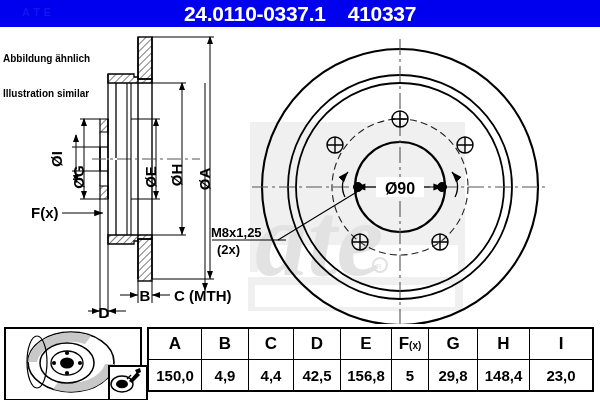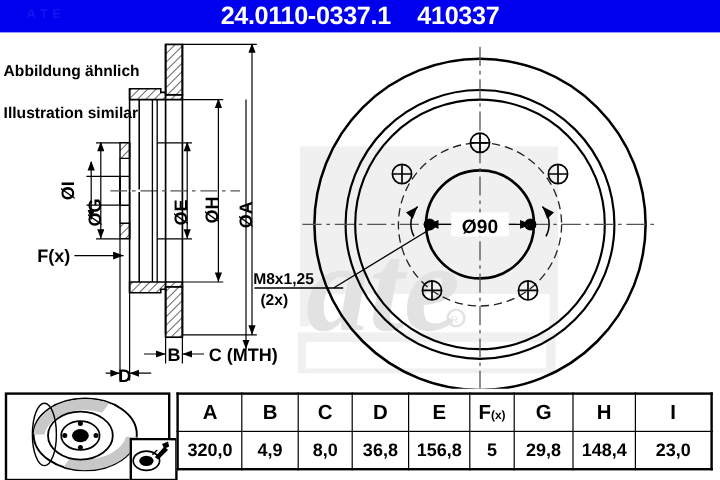--- a/index.html
+++ b/index.html
@@ -28,21 +28,21 @@
   }
   .header-ghost{
     position:absolute;left:22px;top:6px;
     color:#1414f0;font-size:11px;font-weight:bold;
     letter-spacing:4px;
   }
 
   
   .caption{
     position:absolute;left:3px;top:30px;
-    font-size:13px;font-weight:bold;color:#000;
+    font-size:10px;font-weight:bold;color:#000;
     line-height:11.5px;white-space:pre;
   }
 
   
   .drawing{position:absolute;left:0;top:27px;width:600px;height:297px;}
   .drawing svg{display:block;}
 
   
   .table-wrap{
     position:absolute;left:0;top:324px;width:600px;height:76px;
@@ -322,24 +322,24 @@
           <td class="c-b">B</td>
           <td class="c-c">C</td>
           <td class="c-d">D</td>
           <td class="c-e">E</td>
           <td class="c-f"><span class="fx-main">F</span><span class="fx-sub">(x)</span></td>
           <td class="c-g">G</td>
           <td class="c-h">H</td>
           <td class="c-i">I</td>
         </tr>
         <tr>
-          <td class="c-a">320,0</td>
+          <td class="c-a">150,0</td>
           <td class="c-b">4,9</td>
-          <td class="c-c">8,0</td>
-          <td class="c-d">36,8</td>
+          <td class="c-c">4,4</td>
+          <td class="c-d">42,5</td>
           <td class="c-e">156,8</td>
           <td class="c-f">5</td>
           <td class="c-g">29,8</td>
           <td class="c-h">148,4</td>
           <td class="c-i">23,0</td>
         </tr>
       </tbody>
     </table>
   </div>
 

